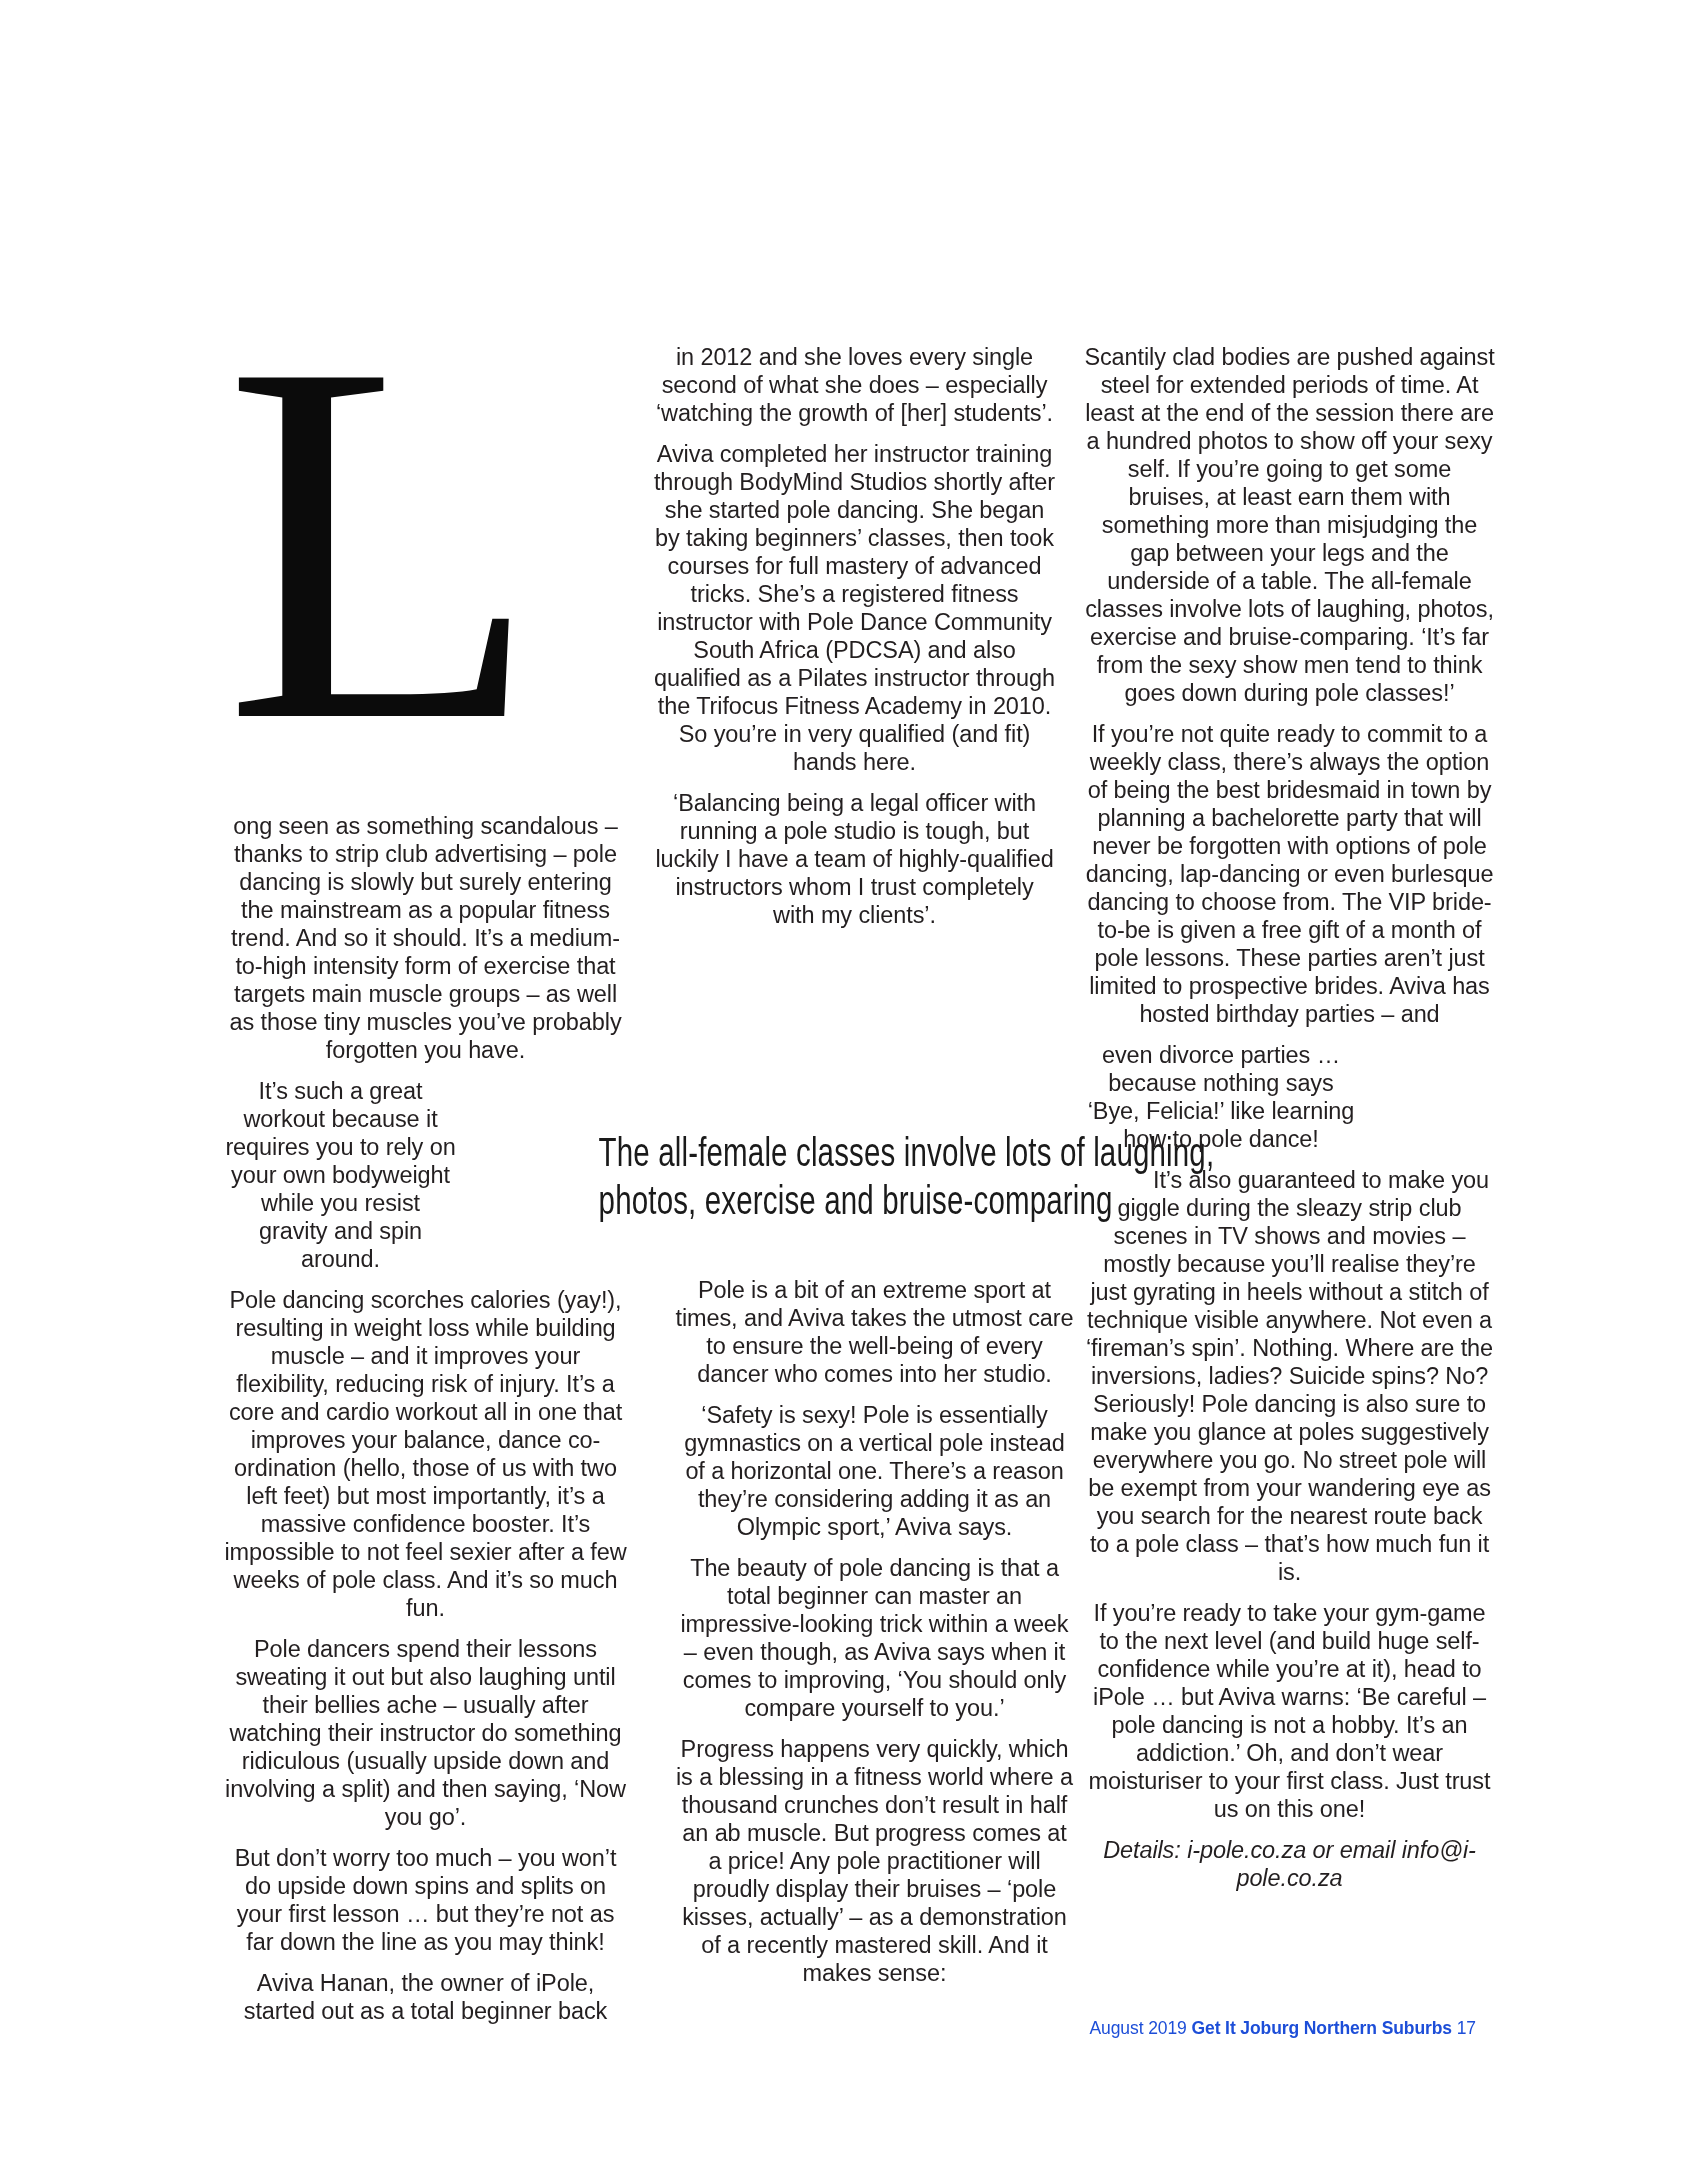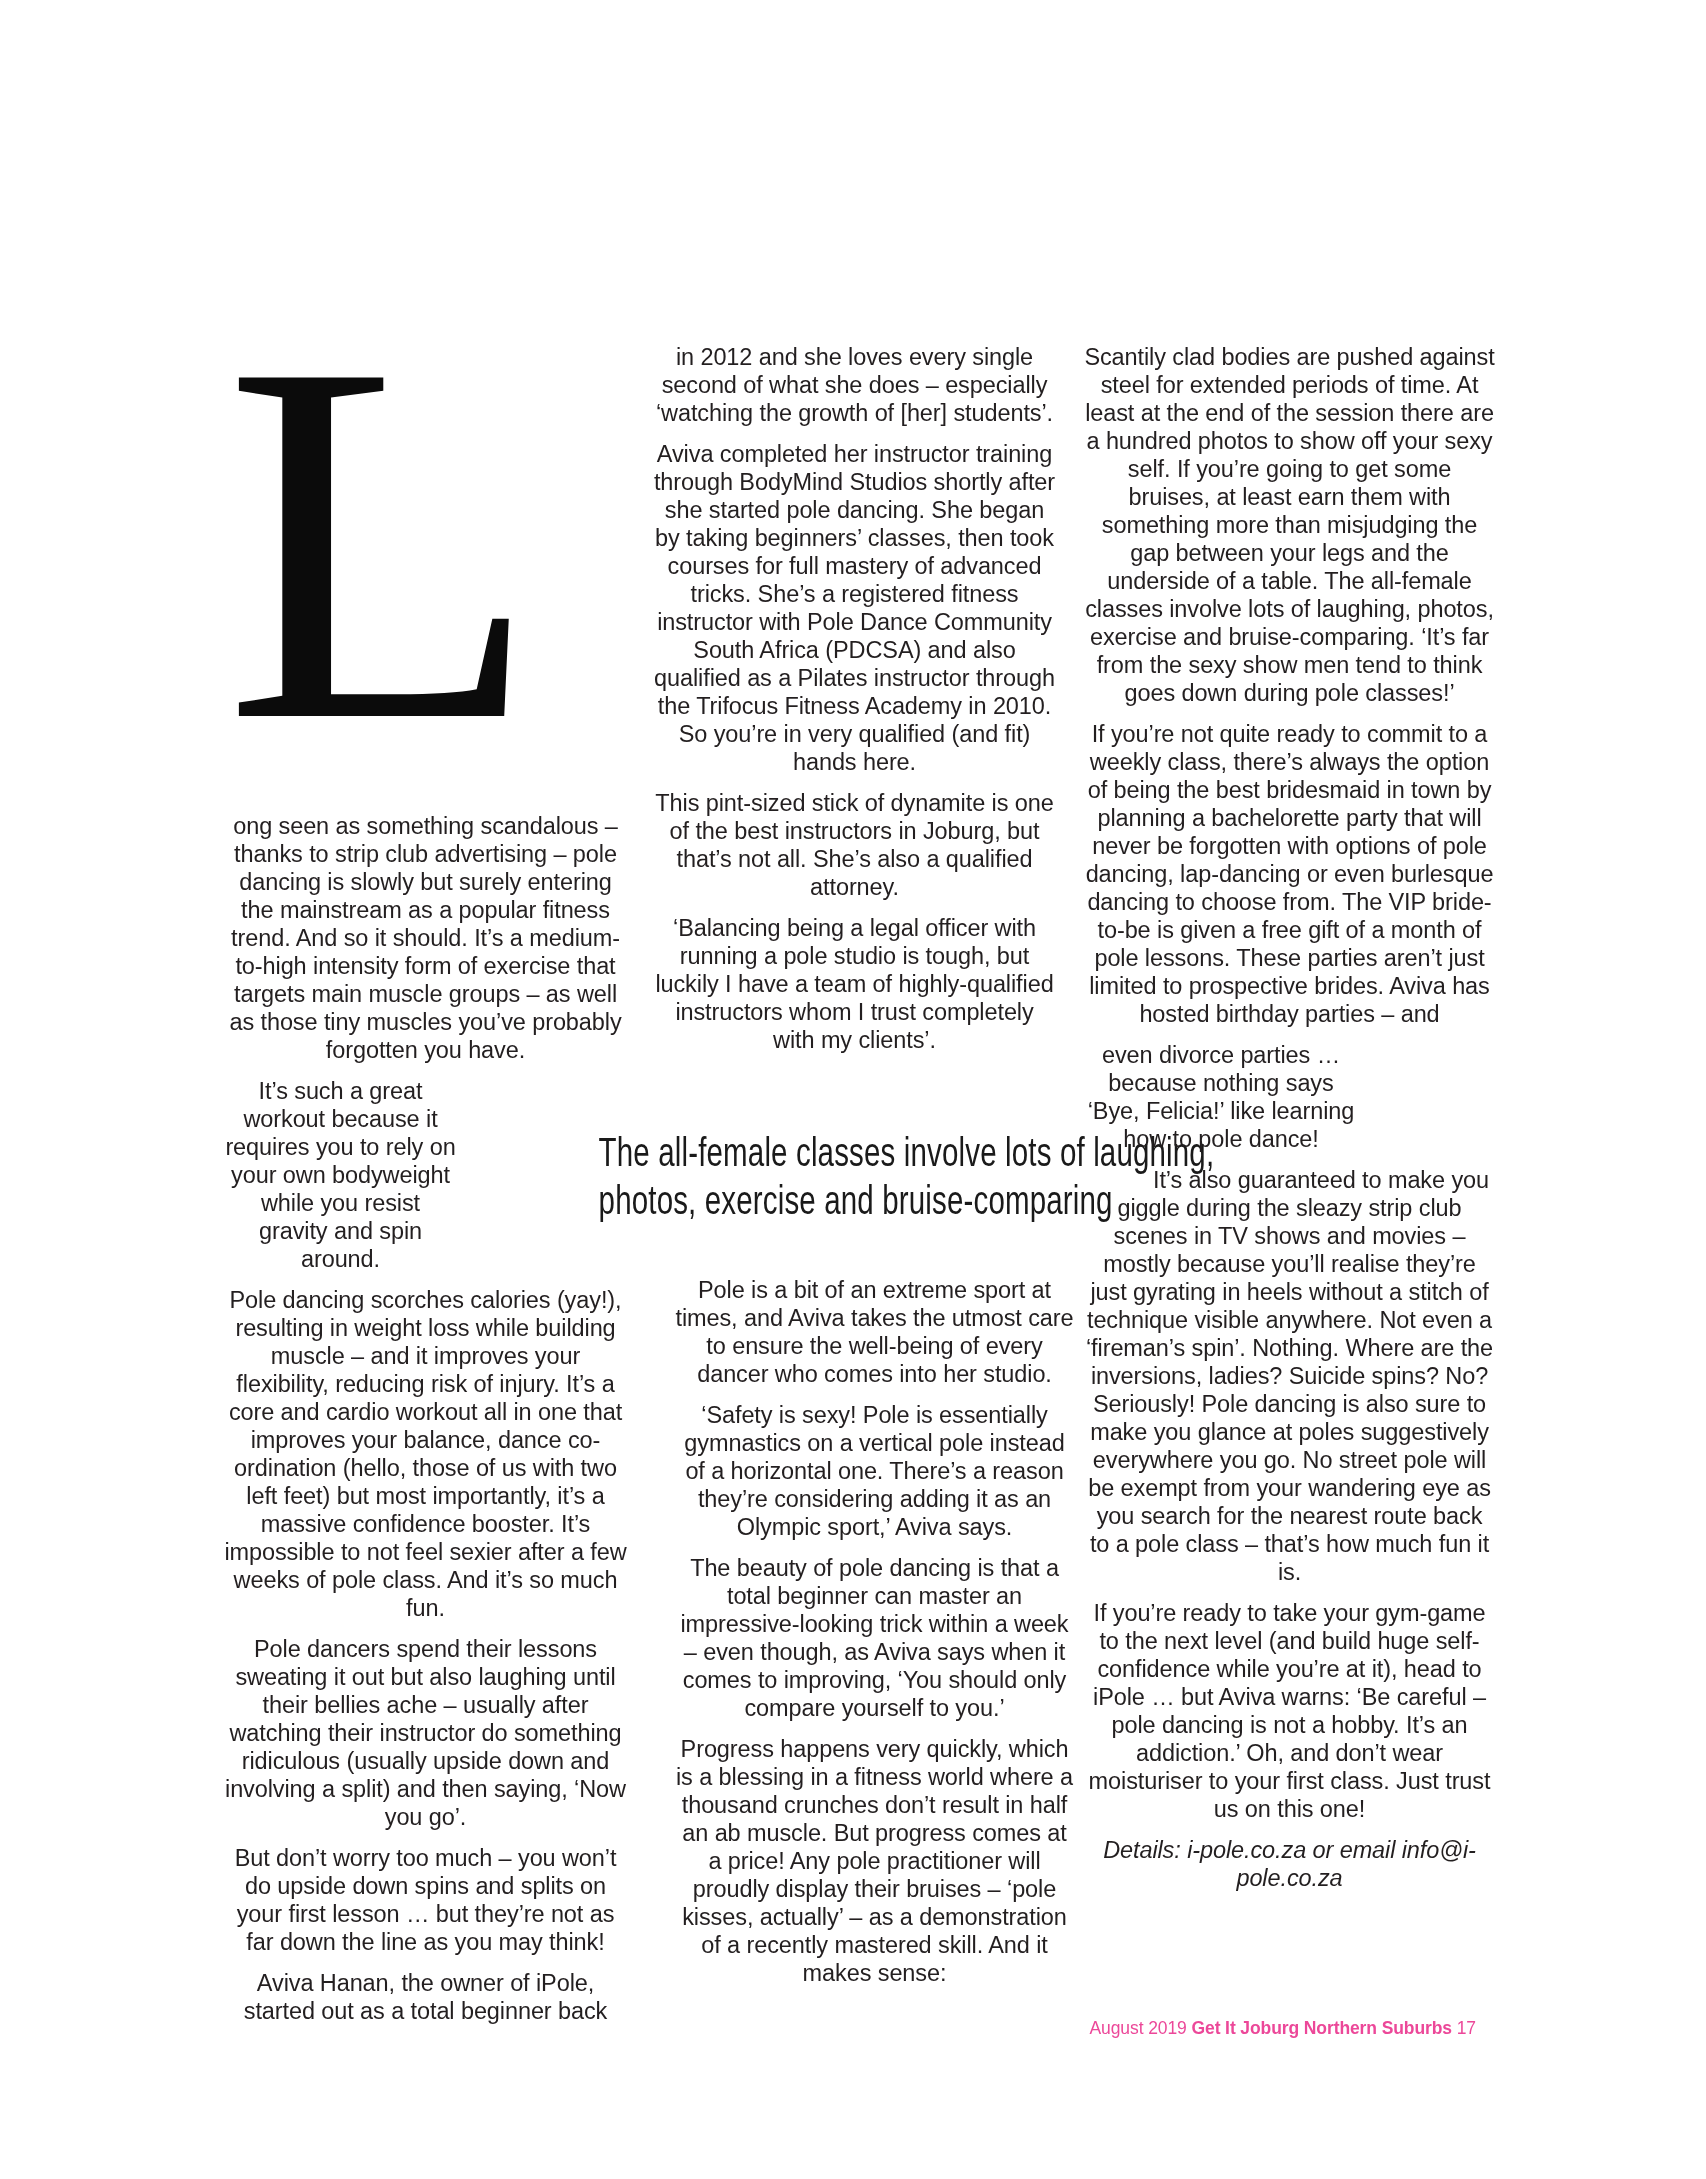--- a/index.html
+++ b/index.html
@@ -94,21 +94,21 @@
   #footer {
     position: absolute;
     left: 0;
     top: 2018px;
     width: 1706px;
     text-align: right;
     padding-right: 230px;
     box-sizing: border-box;
     font-family: "Liberation Sans Narrow", "Liberation Sans", sans-serif;
     font-size: 17.5px;
-    color: #ec4899;
+    color: #1d4ed8;
     letter-spacing: -0.1px;
     padding-left: 36px;
   }
   #footer .bold { font-weight: bold; }
   #footer span { display: inline; }
 </style>
 </head>
 <body>
 
 <div class="page">
@@ -122,21 +122,20 @@
     <p class="narrow">It’s such a great workout because it requires you to rely on your own bodyweight while you resist gravity and spin around.</p>
     <p>Pole dancing scorches calories (yay!), resulting in weight loss while building muscle – and it improves your flexibility, reducing risk of injury. It’s a core and cardio workout all in one that improves your balance, dance co-ordination (hello, those of us with two left feet) but most importantly, it’s a massive confidence booster. It’s impossible to not feel sexier after a few weeks of pole class. And it’s so much fun.</p>
     <p>Pole dancers spend their lessons sweating it out but also laughing until their bellies ache – usually after watching their instructor do something ridiculous (usually upside down and involving a split) and then saying, ‘Now you go’.</p>
     <p>But don’t worry too much – you won’t do upside down spins and splits on your first lesson … but they’re not as far down the line as you may think!</p>
     <p>Aviva Hanan, the owner of iPole, started out as a total beginner back</p>
   </div>
 
   <div class="col" id="col-2" style="top:343px;">
     <p>in 2012 and she loves every single second of what she does – especially ‘watching the growth of [her] students’.</p>
     <p>Aviva completed her instructor training through BodyMind Studios shortly after she started pole dancing. She began by taking beginners’ classes, then took courses for full mastery of advanced tricks. She’s a registered fitness instructor with Pole Dance Community South Africa (PDCSA) and also qualified as a Pilates instructor through the Trifocus Fitness Academy in 2010. So you’re in very qualified (and fit) hands here.</p>
-    <p>This pint-sized stick of dynamite is one of the best instructors in Joburg, but that’s not all. She’s also a qualified attorney.</p>
     <p>‘Balancing being a legal officer with running a pole studio is tough, but luckily I have a team of highly-qualified instructors whom I trust completely with my clients’.</p>
   </div>
 
   <div class="col" id="col-2b" style="left:653px; top:1276px; width:403px;margin-left:20px;">
     <p>Pole is a bit of an extreme sport at times, and Aviva takes the utmost care to ensure the well-being of every dancer who comes into her studio.</p>
     <p>‘Safety is sexy! Pole is essentially gymnastics on a vertical pole instead of a horizontal one. There’s a reason they’re considering adding it as an Olympic sport,’ Aviva says.</p>
     <p>The beauty of pole dancing is that a total beginner can master an impressive-looking trick within a week – even though, as Aviva says when it comes to improving, ‘You should only compare yourself to you.’</p>
     <p>Progress happens very quickly, which is a blessing in a fitness world where a thousand crunches don’t result in half an ab muscle. But progress comes at a price! Any pole practitioner will proudly display their bruises – ‘pole kisses, actually’ – as a demonstration of a recently mastered skill. And it makes sense:</p>
   </div>
 

